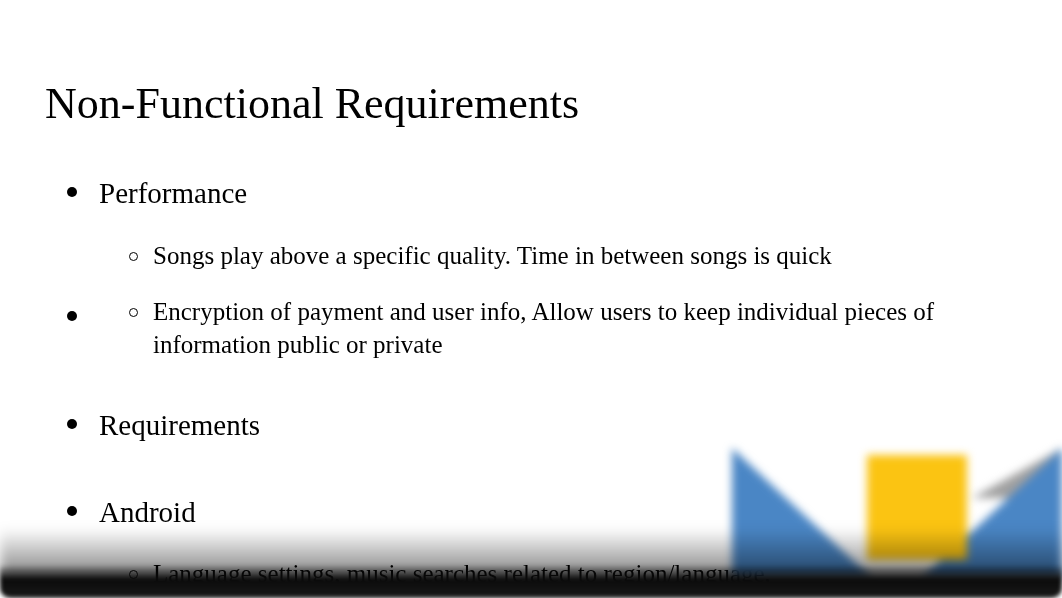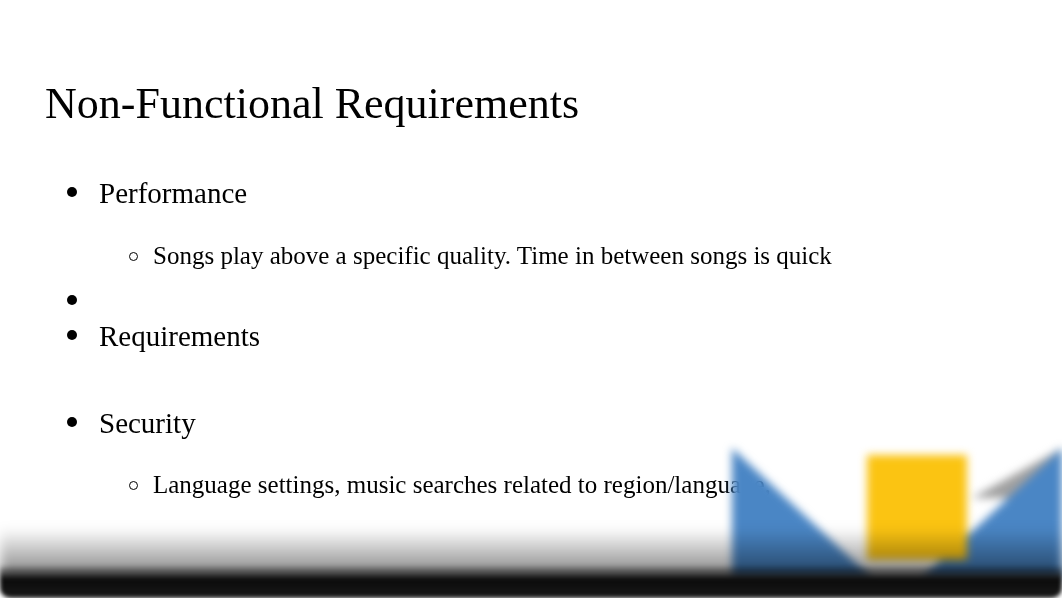--- a/index.html
+++ b/index.html
@@ -151,26 +151,31 @@
   <ul class="top-list">
     <li>
       <div class="top-item-label">Performance</div>
       <ul class="sub-list">
         <li>
           <div class="sub-item-text">Songs play above a specific quality. Time in between songs is quick</div>
         </li>
       </ul>
     </li>
     <li>
+      <ul class="sub-list">
+        <li>
+          <div class="sub-item-text">Encryption of payment and user info, Allow users to keep individual pieces of information public or private</div>
+        </li>
+      </ul>
     </li>
     <li>
       <div class="top-item-label">Requirements</div>
     </li>
     <li>
-      <div class="top-item-label">Security</div>
+      <div class="top-item-label">Android</div>
       <ul class="sub-list">
         <li>
           <div class="sub-item-text">Language settings, music searches related to region/language,</div>
         </li>
       </ul>
     </li>
   </ul>
 
   <div class="decoration">
     <div class="trapezoid-gray"></div>

